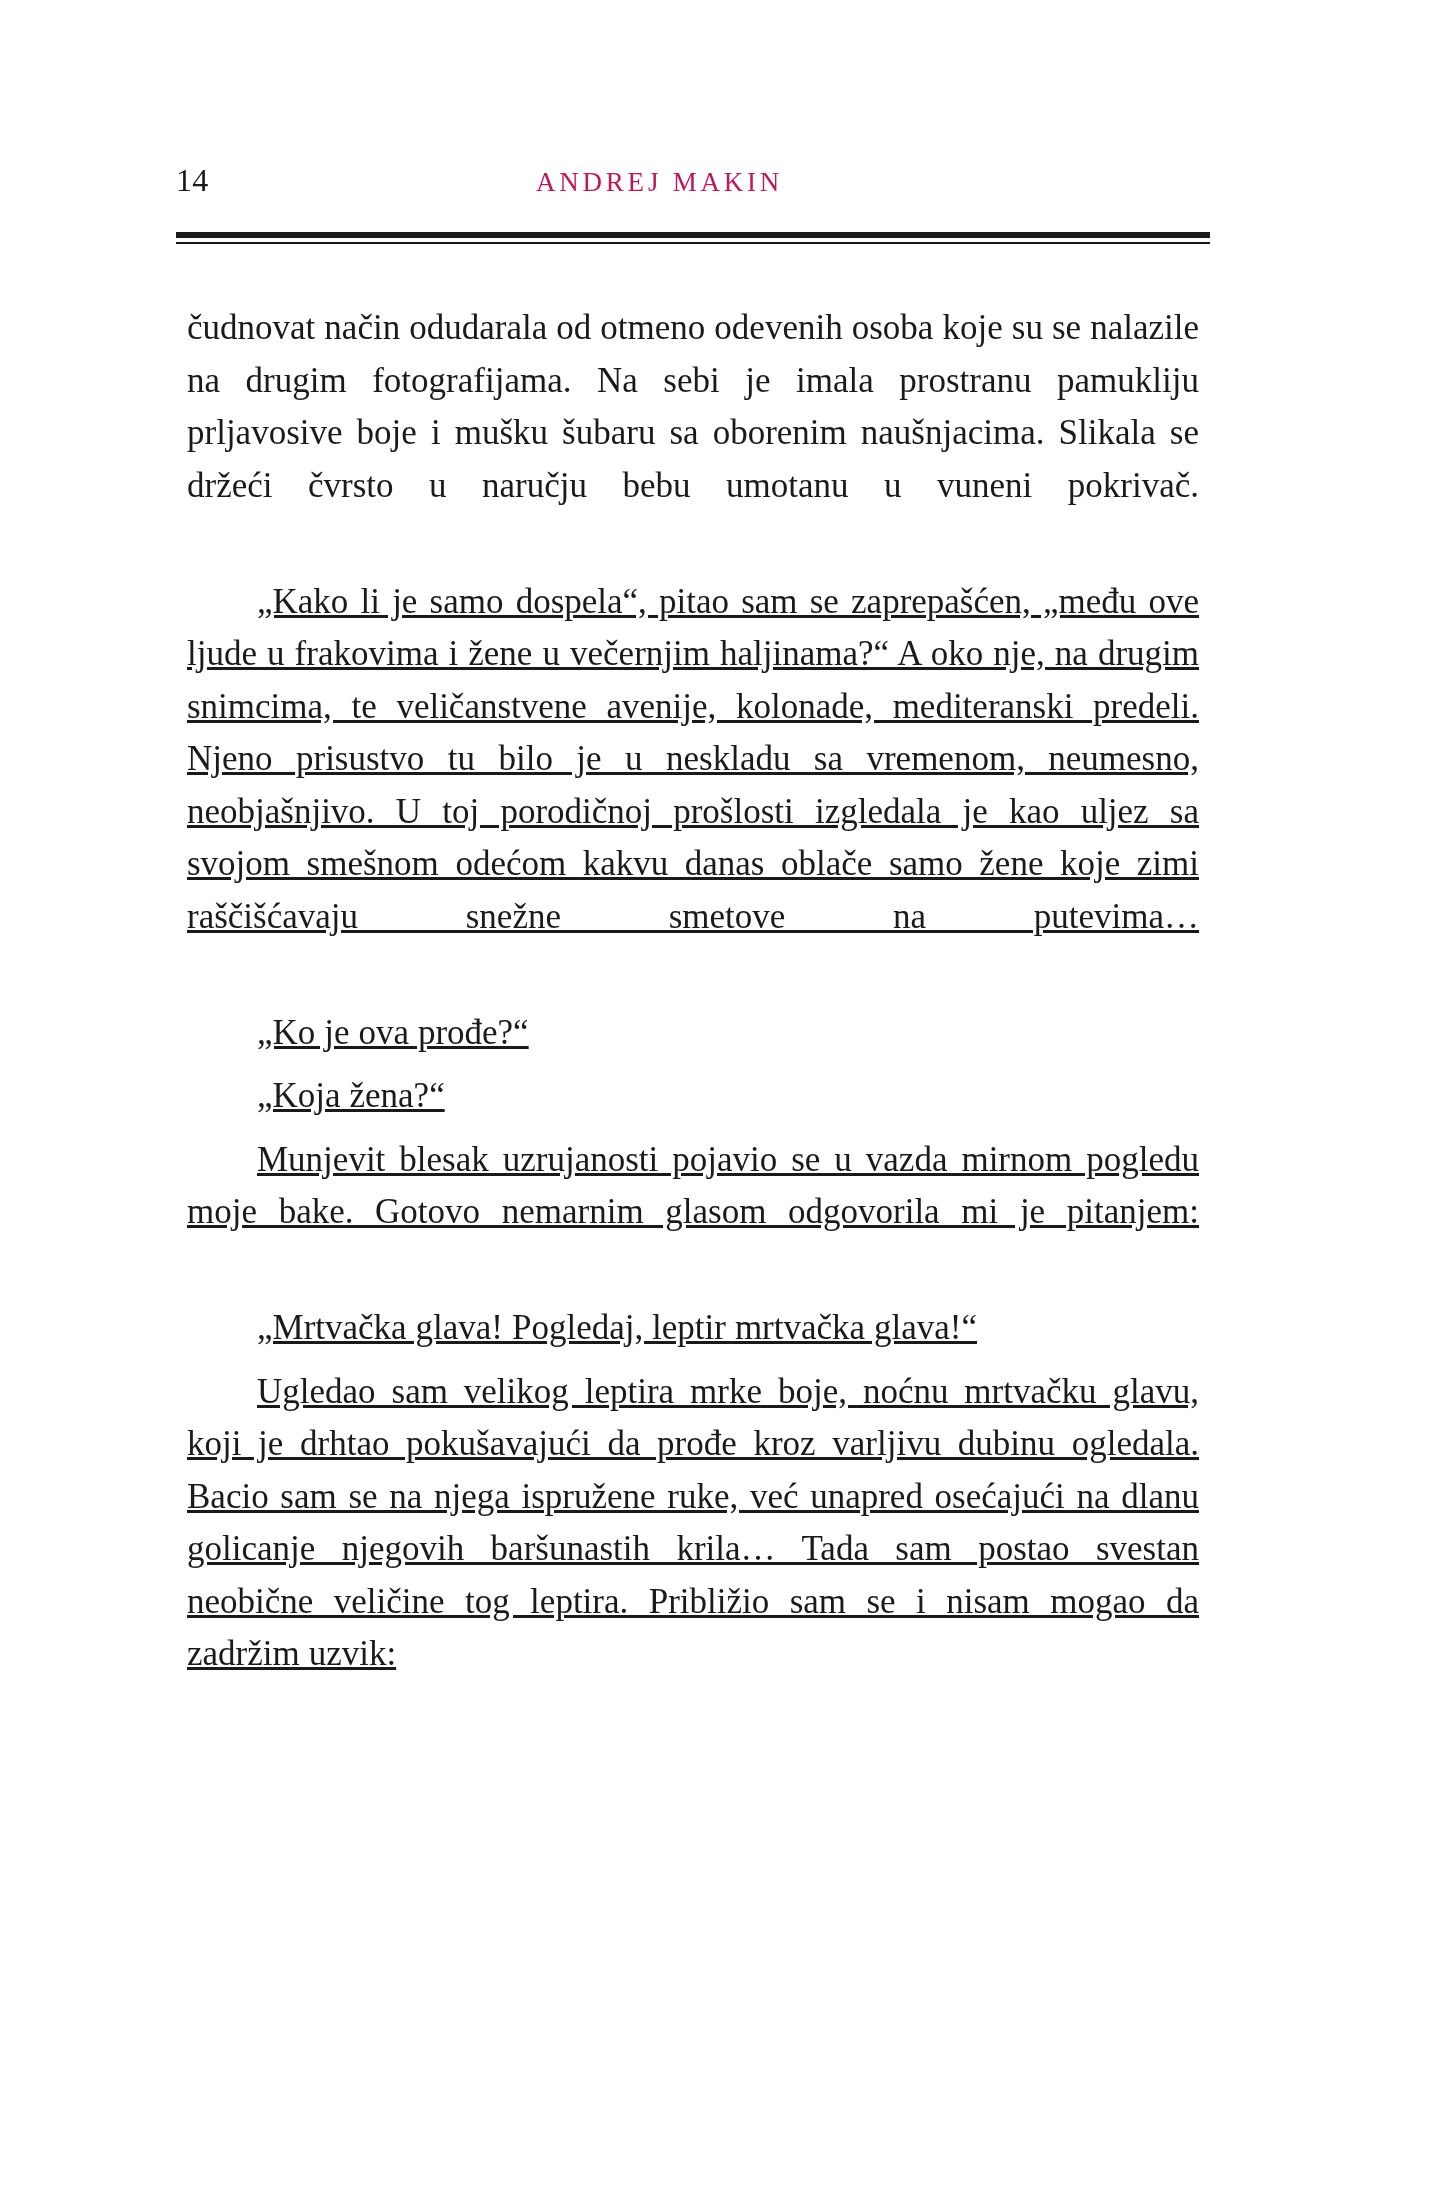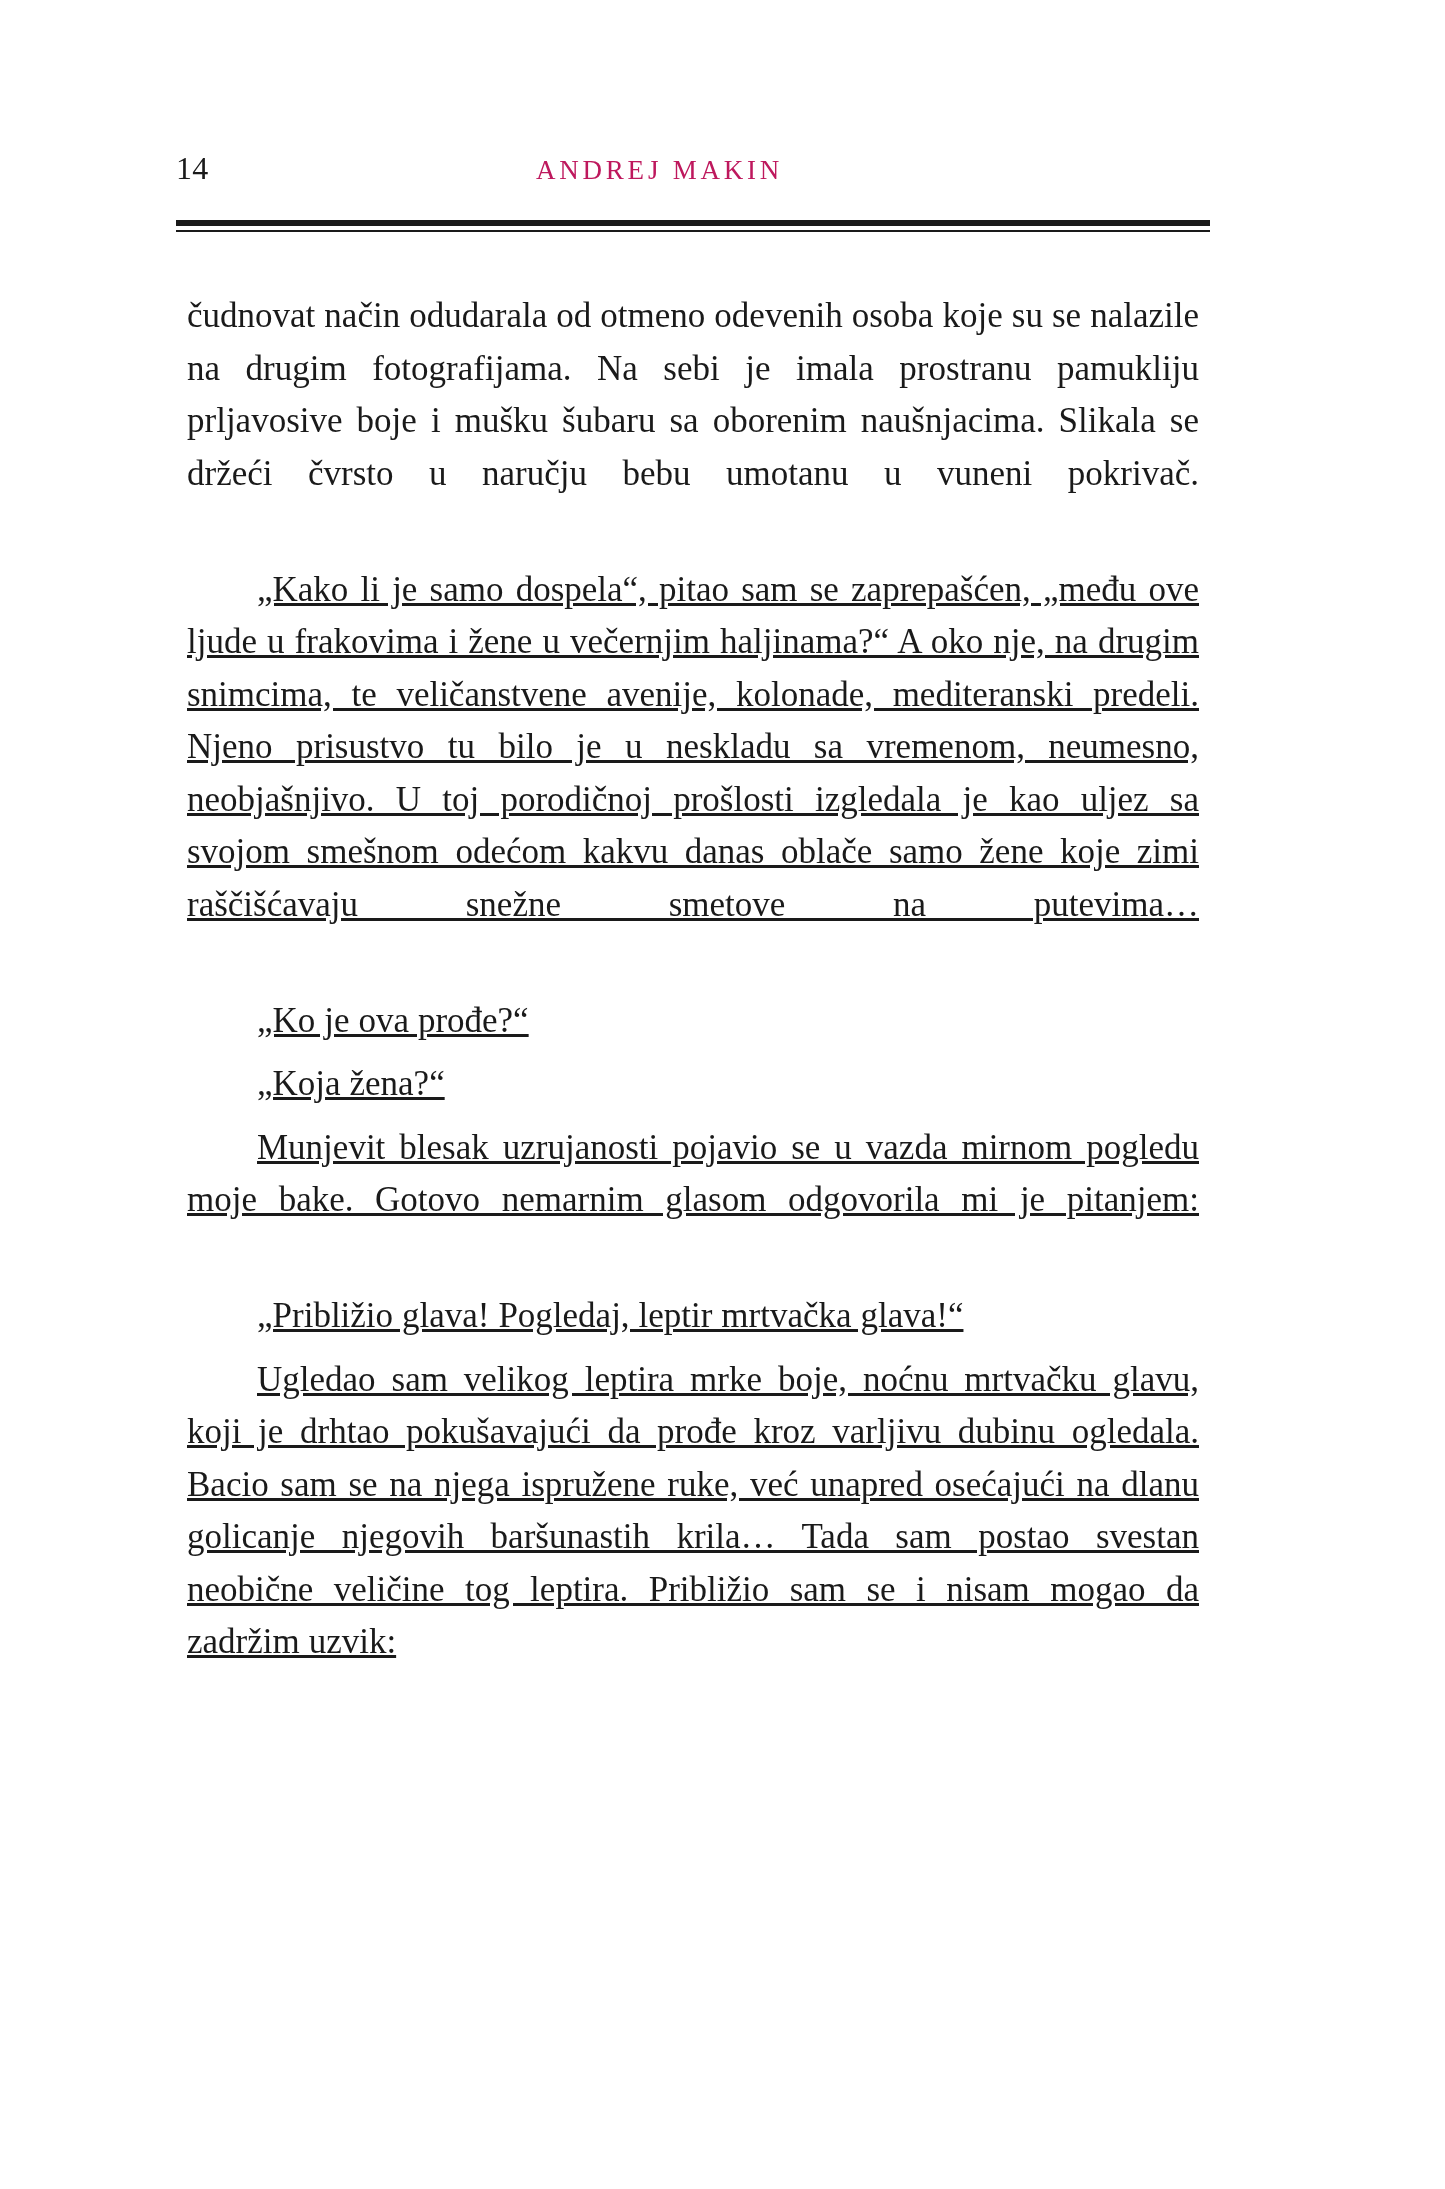--- a/index.html
+++ b/index.html
@@ -16,21 +16,21 @@
     position: relative;
     width: 1445px;
     height: 2189px;
     background: #ffffff;
     box-sizing: border-box;
     overflow: hidden;
   }
   .page-inner {
     position: absolute;
     left: 176px;
-    top: 152px;
+    top: 164px;
     width: 1034px;
   }
 
   
   .running-head {
     display: flex;
     align-items: baseline;
     justify-content: flex-start;
     height: 54px;
   }
@@ -118,18 +118,18 @@
       <div class="rule-gap"></div>
       <div class="rule-thin"></div>
     </div>
 
     <div class="body-text">
       <p>čudnovat način odudarala od otmeno odevenih osoba koje su se nalazile na drugim fotografijama. Na sebi je imala prostranu pamukliju prljavosive boje i mušku šubaru sa oborenim naušnjacima. Slikala se držeći čvrsto u naručju bebu umotanu u vuneni pokrivač.</p>
       <p class="indent">„Kako li je samo dospela“, pitao sam se zaprepašćen, „među ove ljude u frakovima i žene u večernjim haljinama?“ A oko nje, na drugim snimcima, te veličanstvene avenije, kolonade, mediteranski predeli. Njeno prisustvo tu bilo je u neskladu sa vremenom, neumesno, neobjašnjivo. U toj porodičnoj prošlosti izgledala je kao uljez sa svojom smešnom odećom kakvu danas oblače samo žene koje zimi raščišćavaju snežne smetove na putevima…</p>
       <p class="indent short">„Ko je ova prođe?“</p>
       <p class="indent short">„Koja žena?“</p>
       <p class="indent">Munjevit blesak uzrujanosti pojavio se u vazda mirnom pogledu moje bake. Gotovo nemarnim glasom odgovorila mi je pitanjem:</p>
-      <p class="indent short">„Približio glava! Pogledaj, leptir mrtvačka glava!“</p>
+      <p class="indent short">„Mrtvačka glava! Pogledaj, leptir mrtvačka glava!“</p>
       <p class="indent short">Ugledao sam velikog leptira mrke boje, noćnu mrtvačku glavu, koji je drhtao pokušavajući da prođe kroz varljivu dubinu ogledala. Bacio sam se na njega ispružene ruke, već unapred osećajući na dlanu golicanje njegovih baršunastih krila… Tada sam postao svestan neobične veličine tog leptira. Približio sam se i nisam mogao da zadržim uzvik:</p>
     </div>
 
   </div>
 </div>
 
 </body></html>

